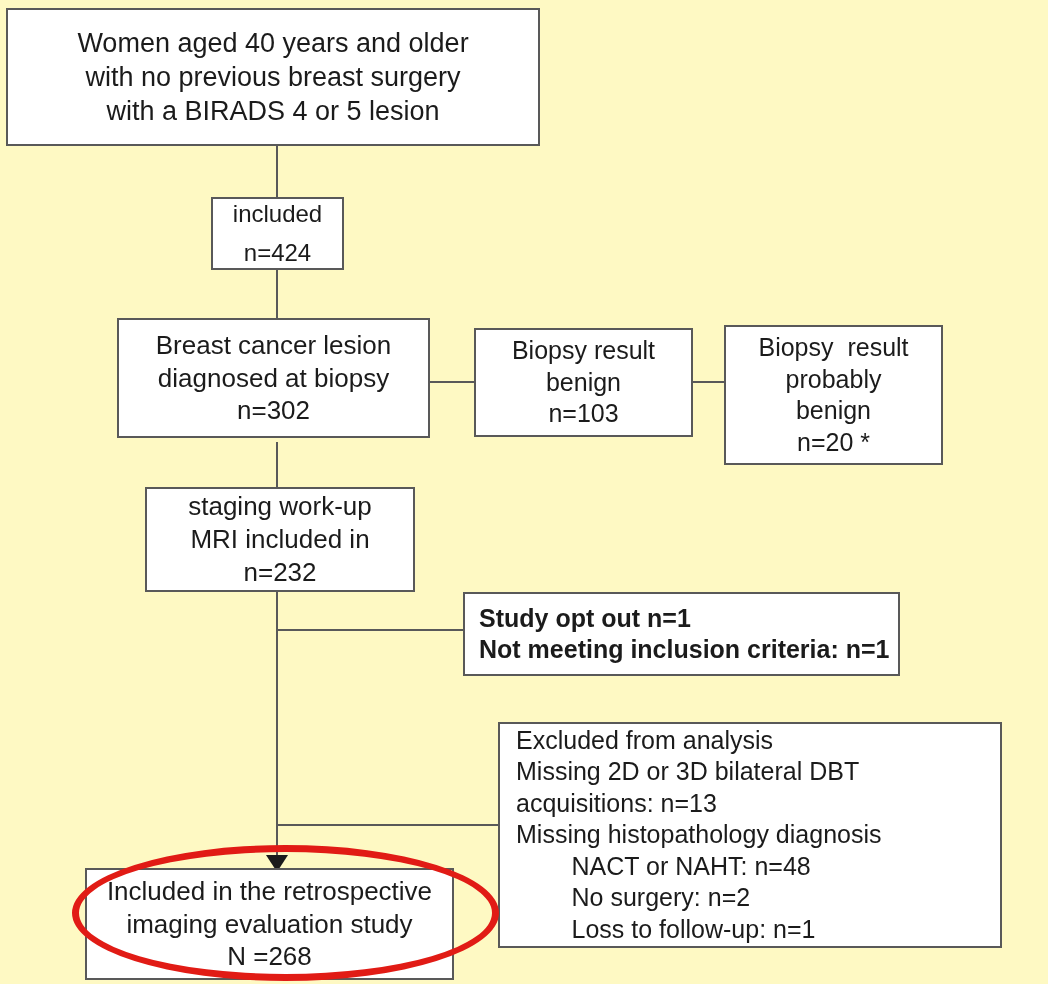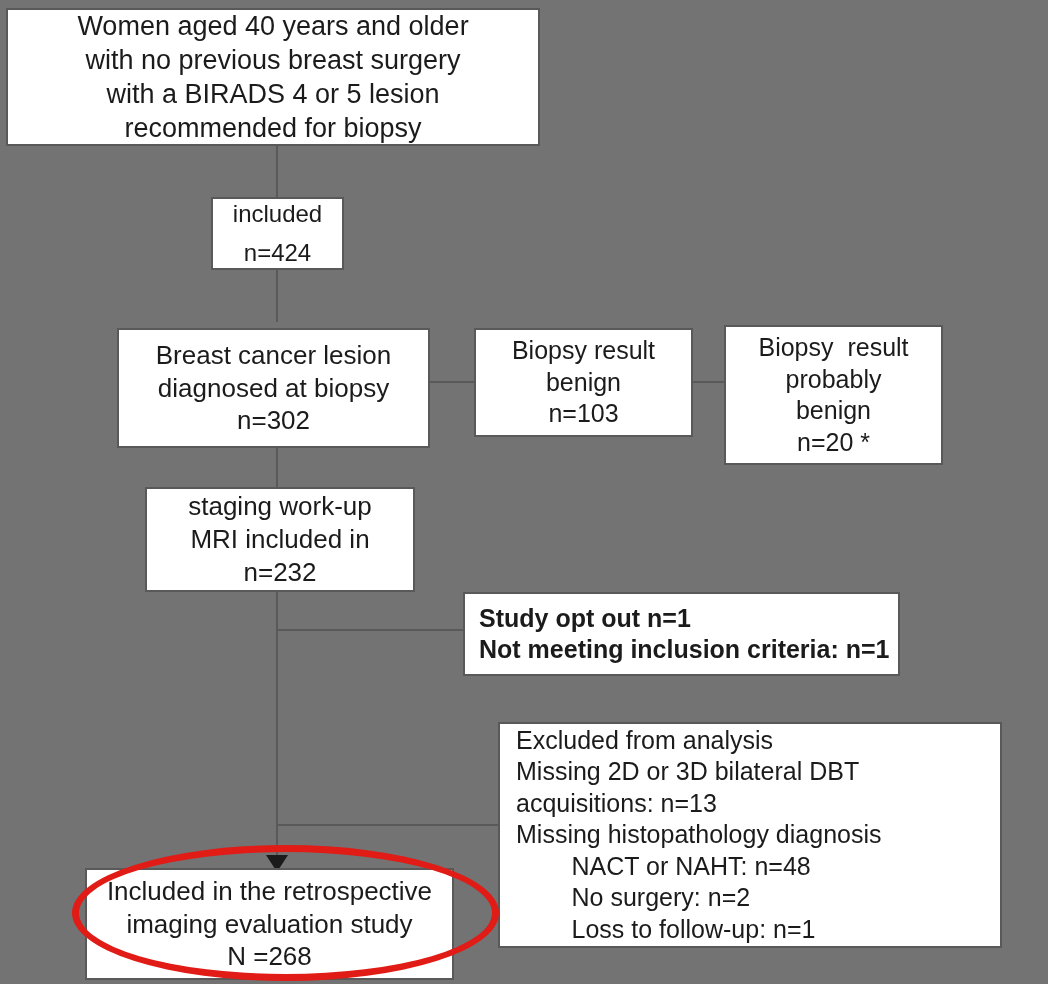--- a/index.html
+++ b/index.html
@@ -8,21 +8,21 @@
     background: #ffffff;
   }
   body {
     font-family: "Liberation Sans", sans-serif;
     color: #1b1b1b;
   }
   #flowchart {
     position: relative;
     width: 1048px;
     height: 984px;
-    background: #737373;
+    background: #fef9c3;
     overflow: hidden;
   }
   .node {
     position: absolute;
     box-sizing: border-box;
     background: #ffffff;
     border: 2px solid #595959;
     display: flex;
     flex-direction: column;
     justify-content: center;
@@ -40,21 +40,21 @@
   #node-eligibility {
     left: 6px;  top: 8px;   width: 534px;  height: 138px;
     font-size: 27px;
   }
   #node-included {
     left: 211px; top: 197px; width: 133px; height: 73px;
     font-size: 24px;
     justify-content: space-between;
   }
   #node-cancer-lesion {
-    left: 117px; top: 328px; width: 313px; height: 120px;
+    left: 117px; top: 318px; width: 313px; height: 120px;
     font-size: 26px;
   }
   #node-benign {
     left: 474px; top: 328px; width: 219px; height: 109px;
     font-size: 25px;
   }
   #node-probably-benign {
     left: 724px; top: 325px; width: 219px; height: 140px;
     font-size: 25px;
   }
@@ -130,21 +130,20 @@
   <div class="connector v" id="conn-cancer-mri"></div>
   <div class="connector v" id="conn-mri-final"></div>
   <div class="connector h" id="conn-branch-optout"></div>
   <div class="connector h" id="conn-branch-excluded"></div>
   <div id="arrowhead-final"></div>
 
   <div class="node center" id="node-eligibility">
     <span class="line">Women aged 40 years and older</span>
     <span class="line">with no previous breast surgery</span>
     <span class="line">with a BIRADS 4 or 5 lesion</span>
-    <span class="line">recommended for biopsy</span>
   </div>
 
   <div class="node center" id="node-included">
     <span class="line">included</span>
     <span class="line">n=424</span>
   </div>
 
   <div class="node center" id="node-cancer-lesion">
     <span class="line">Breast cancer lesion</span>
     <span class="line">diagnosed at biopsy</span>

